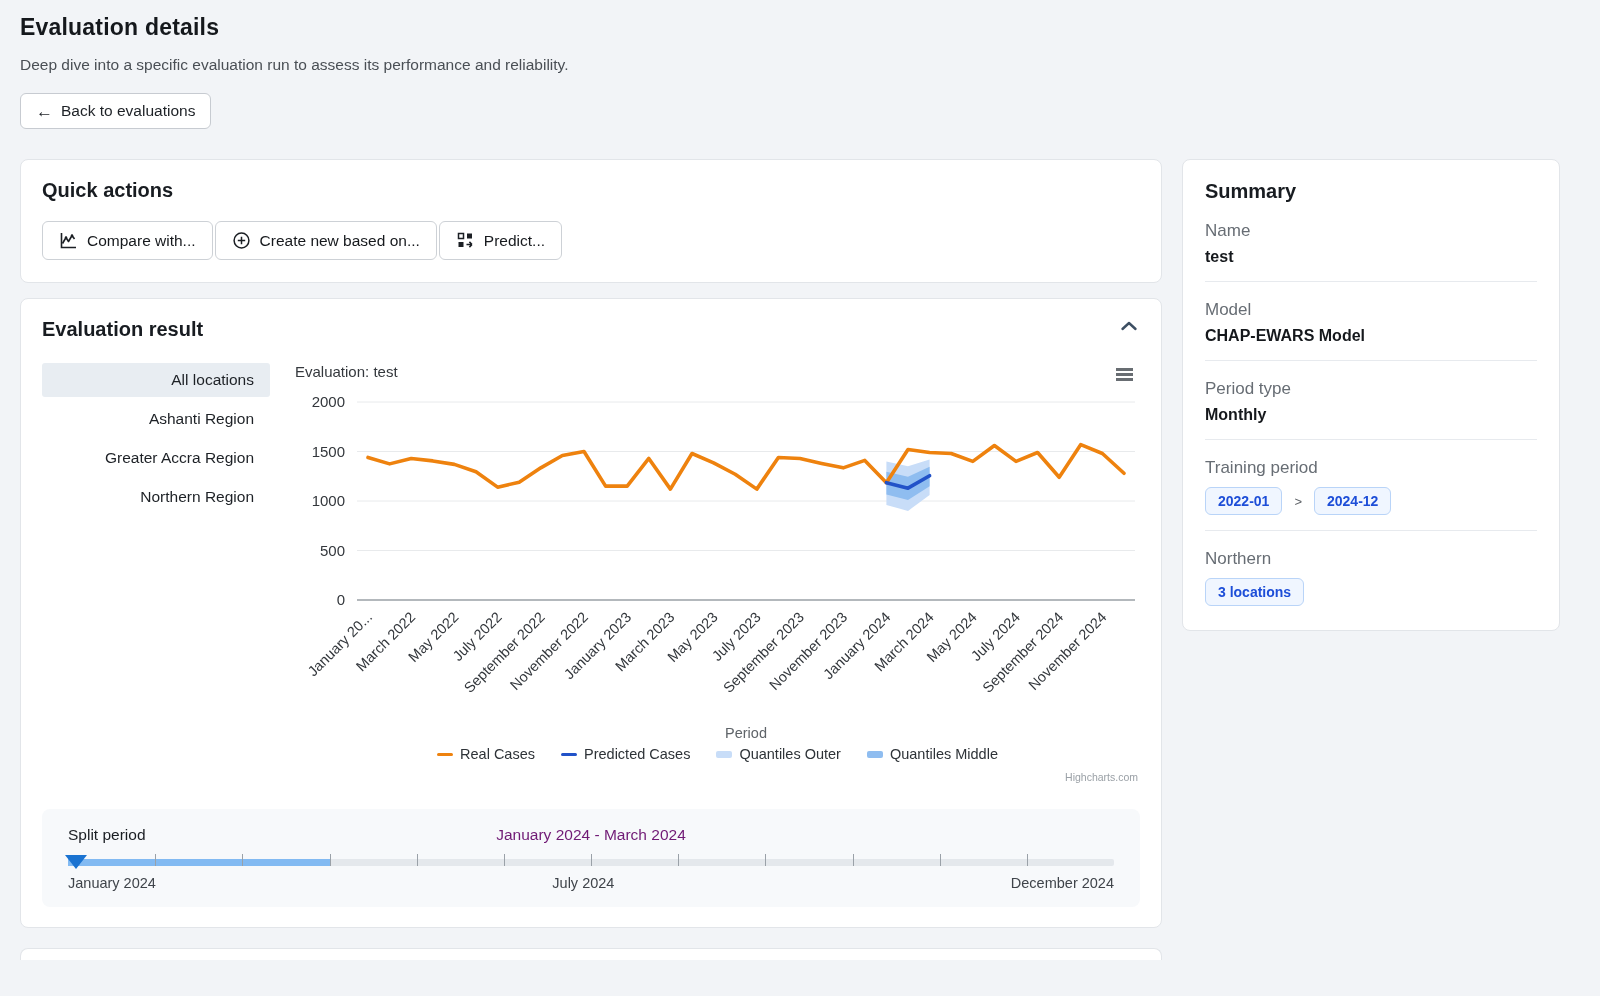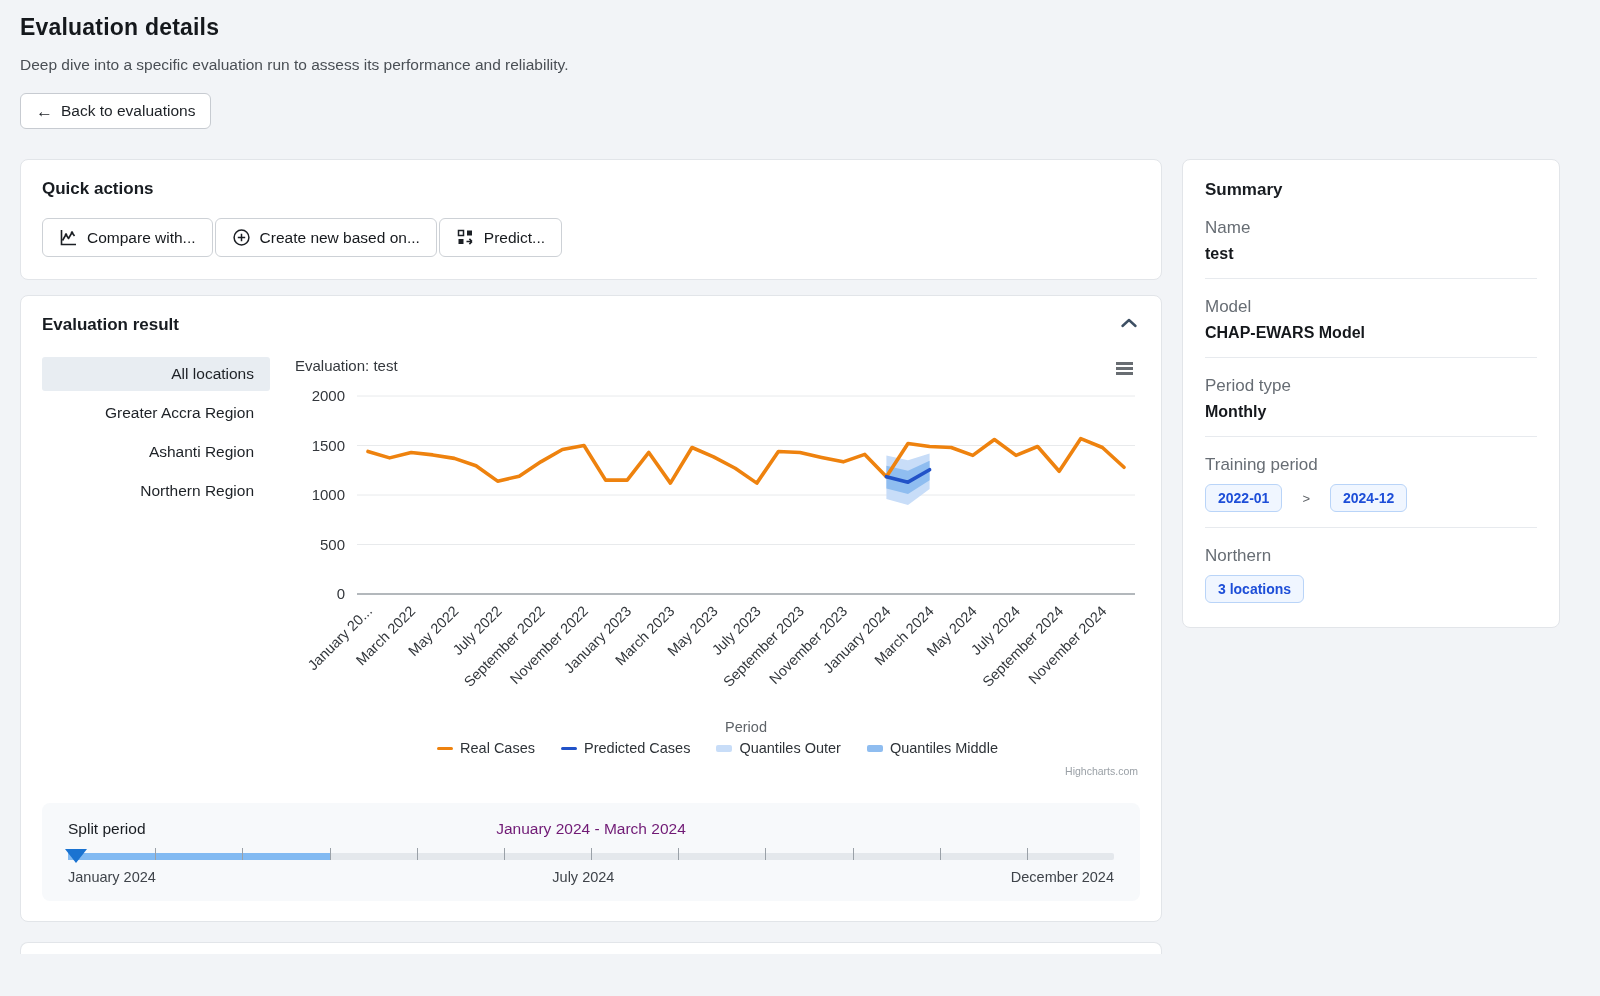--- a/index.html
+++ b/index.html
@@ -23,21 +23,21 @@
   .back-btn .arrow { font-size:17px; line-height:1; }
 
   
   .layout { display:flex; gap:20px; margin-top:30px; align-items:flex-start; }
   .left-col { width:1142px; }
   .right-col { width:378px; }
 
   .card {
     background:#fff; border:1px solid #e2e5e9; border-radius:8px;
   }
-  .card h2 { font-size:17px; font-weight:bold; color:#181c21; }
+  .card h2 { font-size:20px; font-weight:bold; color:#181c21; }
 
   
   .qa-card { padding:19px 21px 22px 21px; }
   .qa-row { display:flex; gap:2px; margin-top:19px; }
   .qa-btn {
     display:inline-flex; align-items:center; gap:9px;
     background:#fff; border:1px solid #cdd1d6; border-radius:6px;
     padding:9px 16px; font-size:15.5px; font-weight:500; color:#16191d;
     cursor:pointer; font-family:inherit;
   }
@@ -92,21 +92,21 @@
 
   
   .partial-card { margin-top:20px; height:12px; border-bottom:none; border-radius:8px 8px 0 0; }
 
   
   .summary-card { padding:20px 22px 24px 22px; }
   .field { margin-top:18px; border-bottom:1px solid #e7eaee; padding-bottom:15px; }
   .field.last { border-bottom:none; padding-bottom:0; }
   .f-label { font-size:17px; color:#676d74; }
   .f-value { margin-top:7px; font-size:16px; font-weight:bold; color:#15181c; }
-  .chip-row { margin-top:9px; display:flex; align-items:center; gap:20px; }
+  .chip-row { margin-top:9px; display:flex; align-items:center; gap:12px; }
   .chip {
     display:inline-block; background:#f0f6ff; border:1px solid #b9d4f8; border-radius:6px;
     padding:5px 12px; font-size:14px; font-weight:bold; color:#1d4ed8;
   }
   .chip-sep { color:#5f6368; font-size:13px; }
 
   svg text { font-family:"Liberation Sans","DejaVu Sans",sans-serif; }
 </style>
 </head>
 <body>
@@ -169,22 +169,22 @@
               <svg width="18" height="12" viewBox="0 0 18 12" fill="none">
                 <path d="M2.5 9 9 3l6.5 6" stroke="#3d4f63" stroke-width="2.4" stroke-linecap="round" stroke-linejoin="round"></path>
               </svg>
             </span>
           </button>
         </div>
 
         <div class="eval-body">
           <nav class="loc-list">
             <div class="loc-item selected">All locations</div>
+            <div class="loc-item">Ashanti Region</div>
             <div class="loc-item">Greater Accra Region</div>
-            <div class="loc-item">Ashanti Region</div>
             <div class="loc-item">Northern Region</div>
           </nav>
 
           <div class="chart-wrap">
             <div class="chart-title">Evaluation: test</div>
             <button class="chart-menu">
               <span style="display:flex;flex-direction:column;gap:2.5px;">
                 <i></i>
                   <i></i>
                   <i></i>

